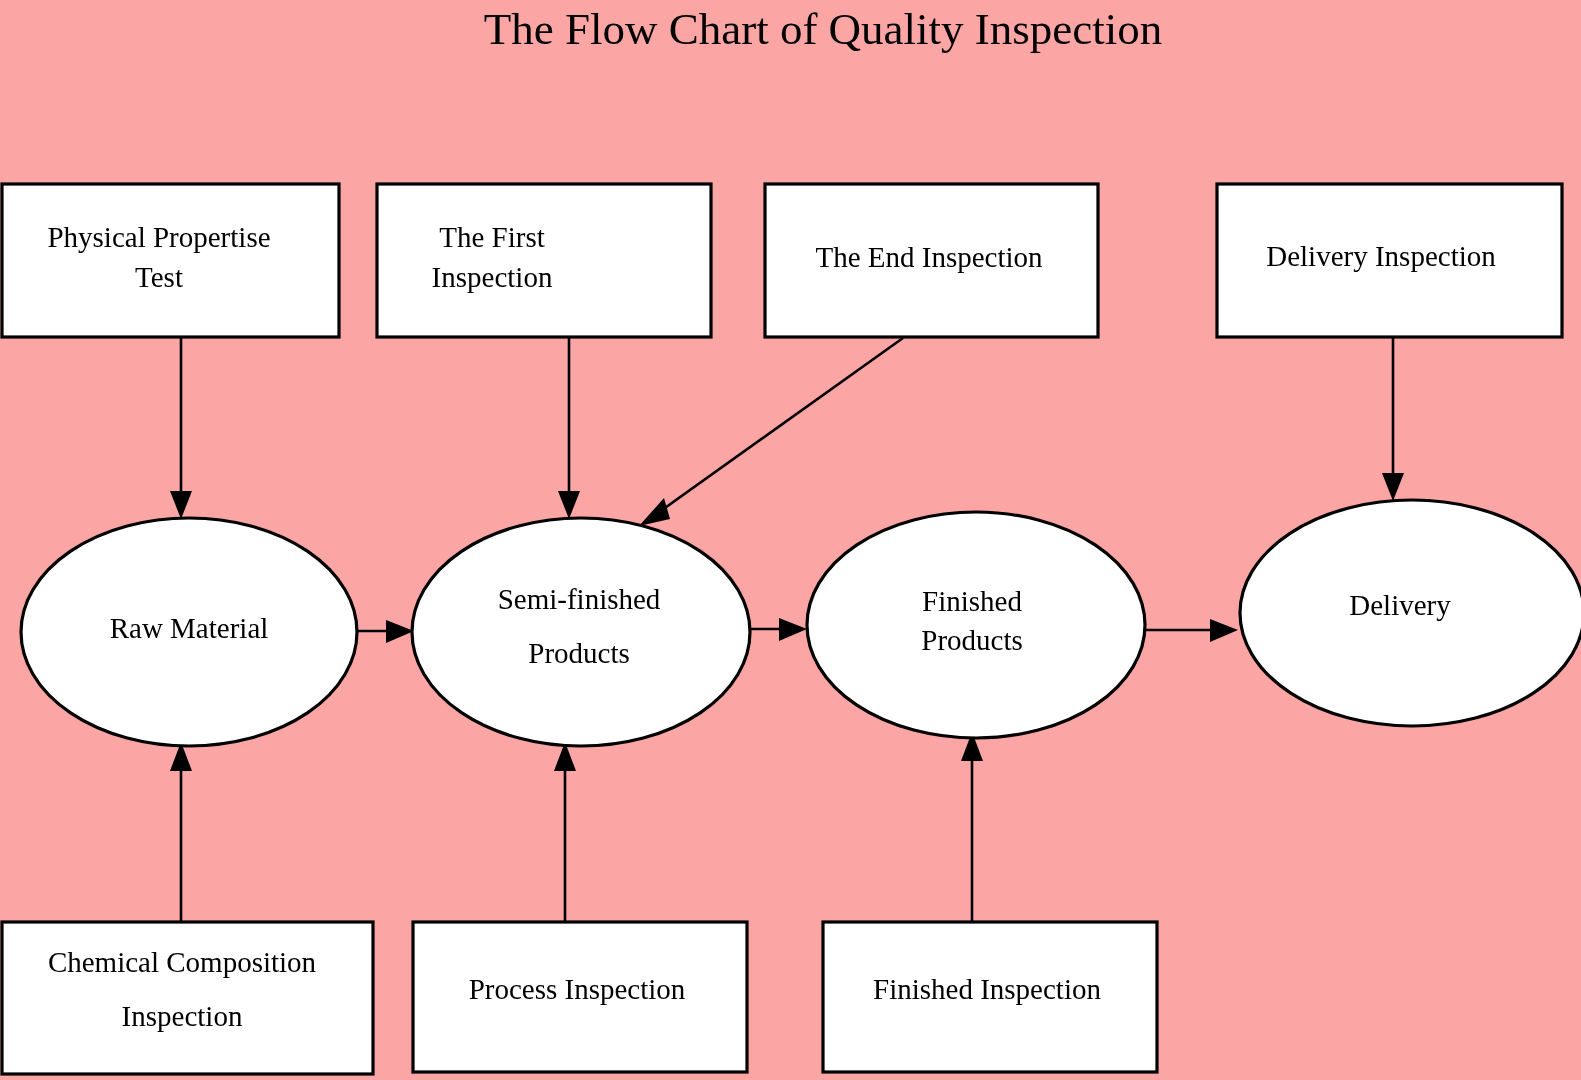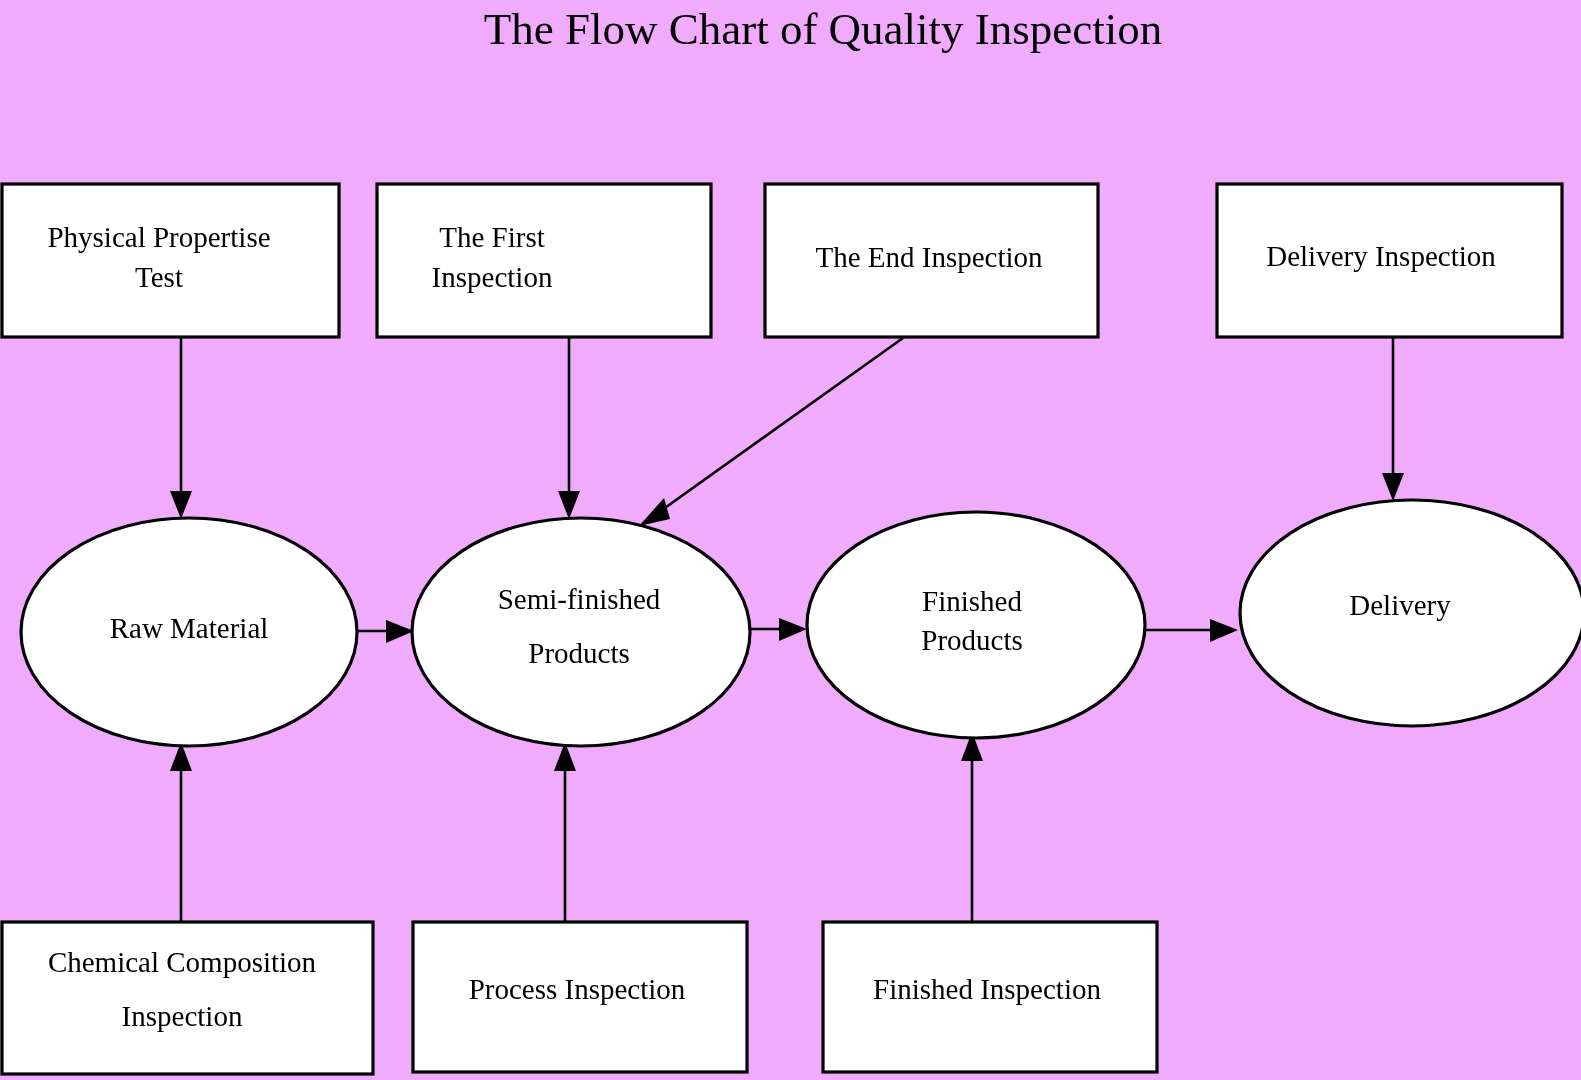--- a/index.html
+++ b/index.html
@@ -11,21 +11,21 @@
     width: 1581px;
     height: 1080px;
     overflow: hidden;
     font-family: "Liberation Serif", "DejaVu Serif", serif;
     color: #000000;
   }
   #canvas {
     position: relative;
     width: 1581px;
     height: 1080px;
-    background: #f0abfc;
+    background: #fca5a5;
     text-align: right;
   }
   svg.flow {
     position: absolute;
     top: 0;
     left: 0;
     width: 1581px;
     height: 1080px;
     display: block;
   }

